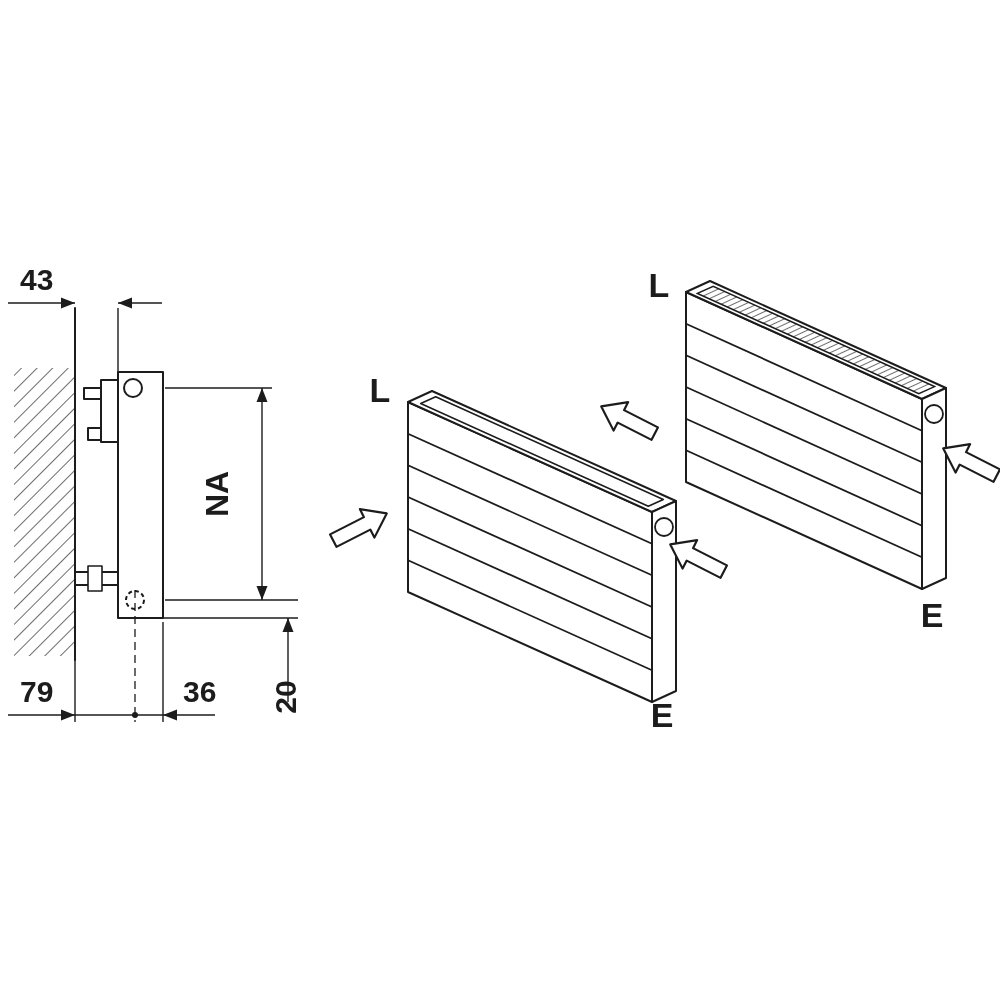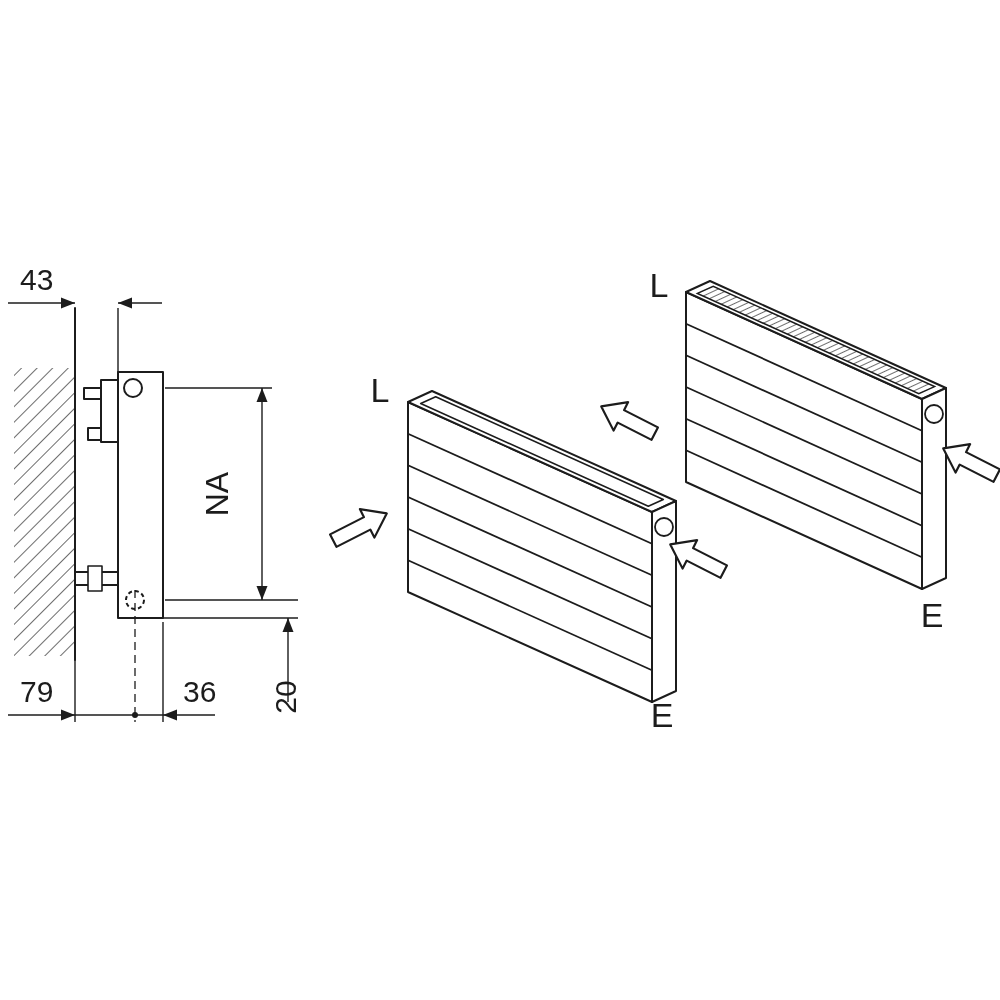--- a/index.html
+++ b/index.html
@@ -1,18 +1,18 @@
 <!DOCTYPE html>
 <html style="--line: #1c1c1c; --bg: #ffffff;"><head>
 <meta charset="utf-8">
 <style>
   :root { --line:#1c1c1c; --bg:#ffffff; }
   html,body{margin:0;padding:0;background:var(--bg);}
   .stage{width:1000px;height:1000px;position:relative;background:var(--bg);
-         font-family:"Liberation Sans",sans-serif;overflow:hidden;}
+         font-family:"Liberation Sans",sans-serif;overflow:hidden;font-weight:bold;}
   svg{display:block;}
   .ln{fill:none;stroke:var(--line);stroke-width:2;stroke-linecap:round;stroke-linejoin:round;}
   .ln-slat{fill:none;stroke:var(--line);stroke-width:1.8;}
   .dim{fill:none;stroke:var(--line);stroke-width:1.4;}
   .face{fill:var(--bg);stroke:var(--line);stroke-width:2;stroke-linejoin:round;}
   .ah{fill:var(--line);stroke:none;}
   .txt{fill:var(--line);font-family:"Liberation Sans",sans-serif;font-size:30px;}
   .txt-lg{font-size:34px;}
   .dash{stroke-dasharray:8 5;stroke-width:1.3;}
   .dashc{stroke-dasharray:4 3;}

